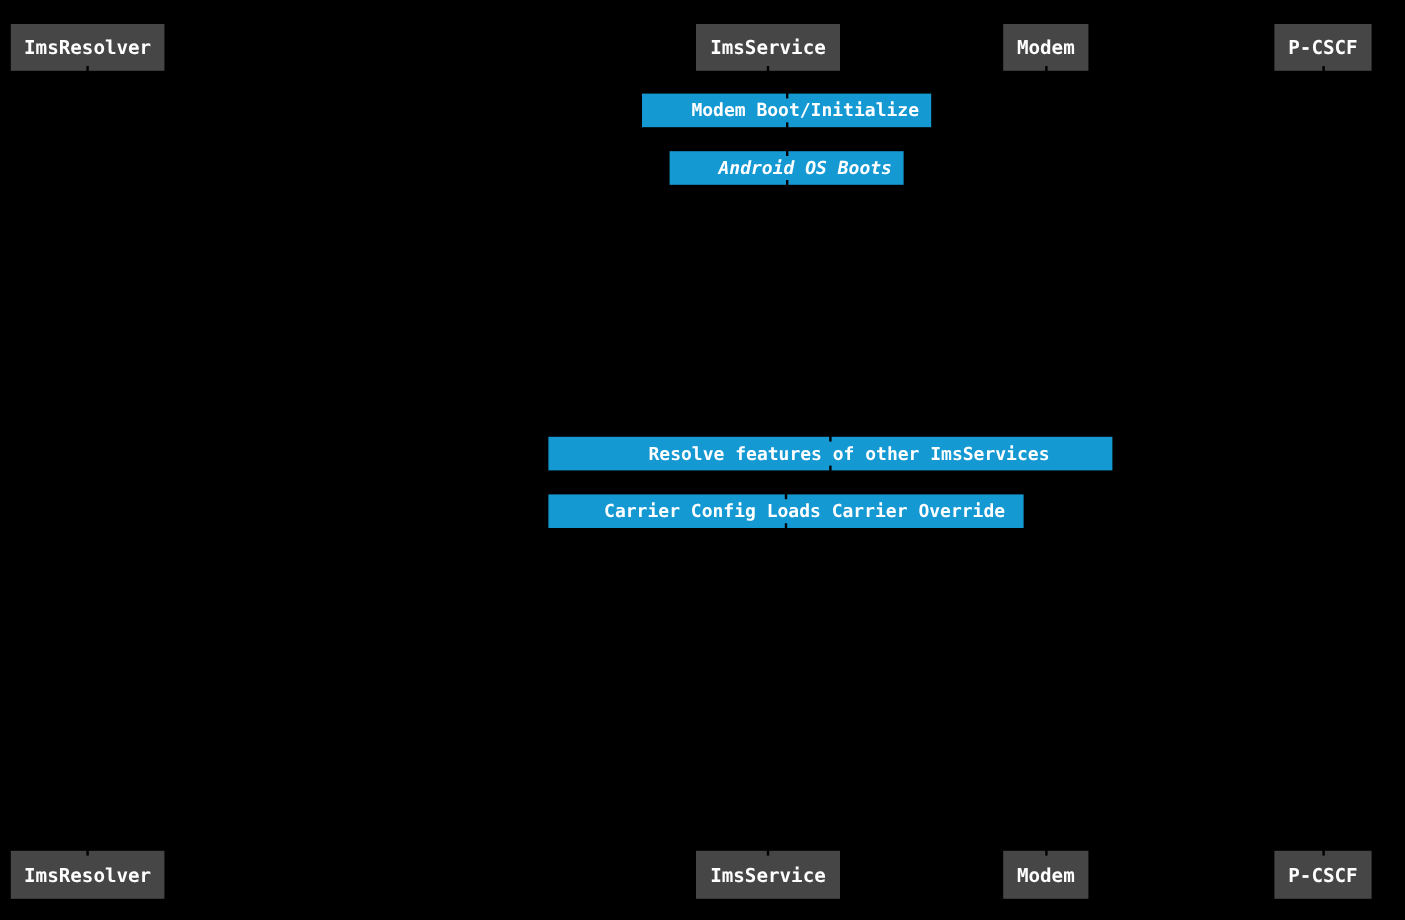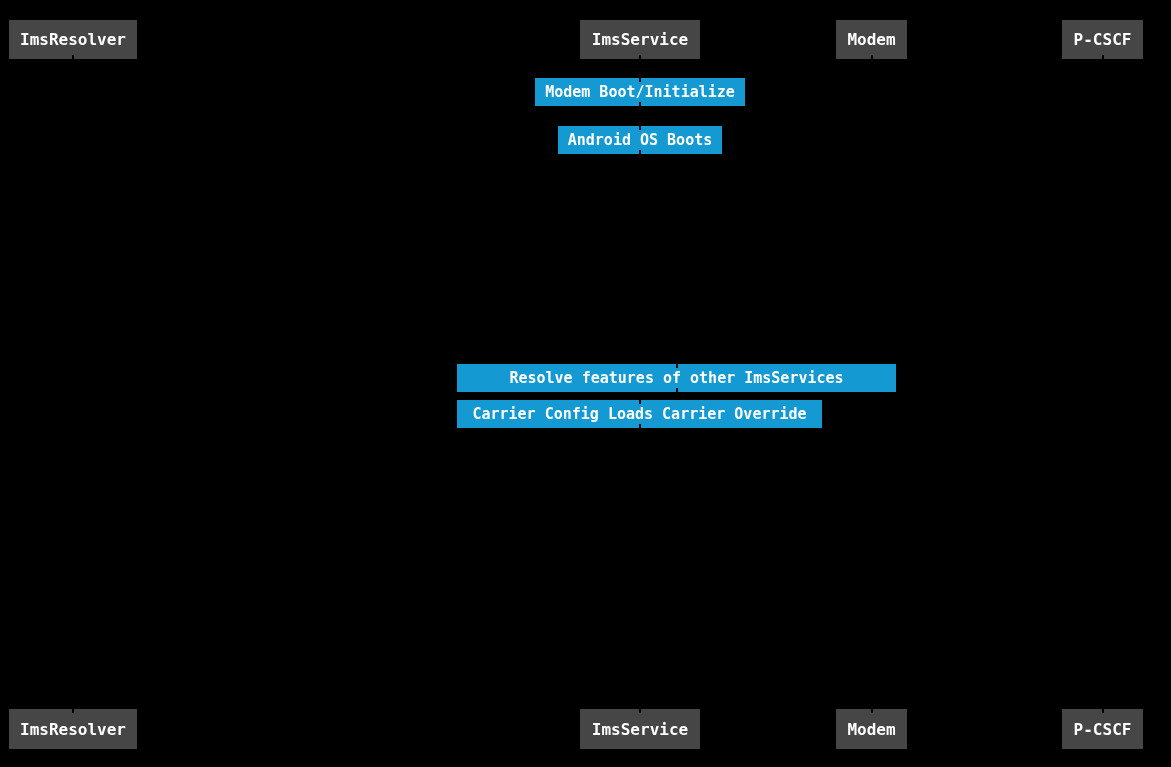--- a/index.html
+++ b/index.html
@@ -50,35 +50,36 @@
     position: absolute;
     background: #1499d3;
     color: #ffffff;
     font-size: 15px;
     font-weight: bold;
     display: flex;
     align-items: center;
     justify-content: center;
     white-space: nowrap;
     z-index: 2;
+    padding-left: 31px;
   }
 </style>
 </head>
 <body>
 
 <div class="stage">
 
   <div class="participant top" style="left:9px;   top:20px; width:128px; height:39px;">ImsResolver</div>
   <div class="participant top" style="left:580px; top:20px; width:120px; height:39px;">ImsService</div>
   <div class="participant top" style="left:836px; top:20px; width:71px;  height:39px;">Modem</div>
   <div class="participant top" style="left:1062px;top:20px; width:81px;  height:39px;">P-CSCF</div>
 
   <div class="note" style="left:535px; top:78px;  width:210px; height:28px;">Modem Boot/Initialize</div>
-  <div class="note" style="left:558px; top:126px; width:164px; height:28px;">Android OS Boots</div>
+  <div class="note" style="left:558px; top:126px; width:164px; height:28px;font-style:italic;">Android OS Boots</div>
   <div class="note" style="left:457px; top:364px; width:439px; height:28px;">Resolve features of other ImsServices</div>
-  <div class="note" style="left:457px; top:400px; width:365px; height:28px;">Carrier Config Loads Carrier Override</div>
+  <div class="note" style="left:457px; top:412px; width:365px; height:28px;">Carrier Config Loads Carrier Override</div>
 
   <div class="participant bottom" style="left:9px;   top:709px; width:128px; height:40px;">ImsResolver</div>
   <div class="participant bottom" style="left:580px; top:709px; width:120px; height:40px;">ImsService</div>
   <div class="participant bottom" style="left:836px; top:709px; width:71px;  height:40px;">Modem</div>
   <div class="participant bottom" style="left:1062px;top:709px; width:81px;  height:40px;">P-CSCF</div>
 
 </div>
 
 </body></html>

